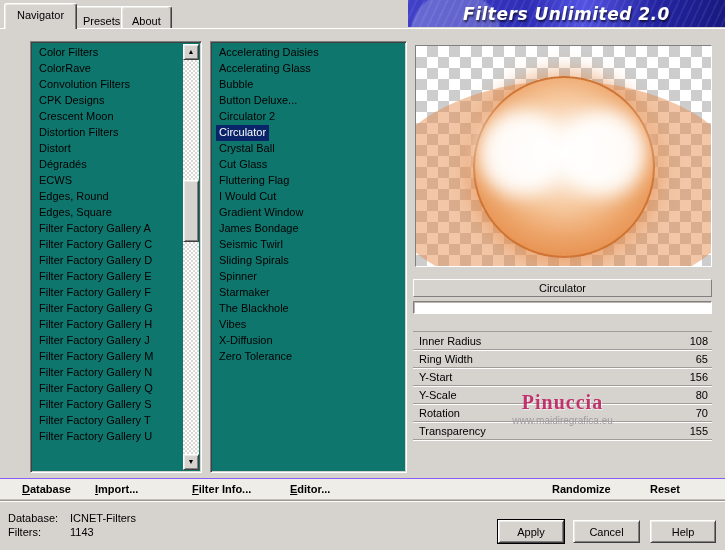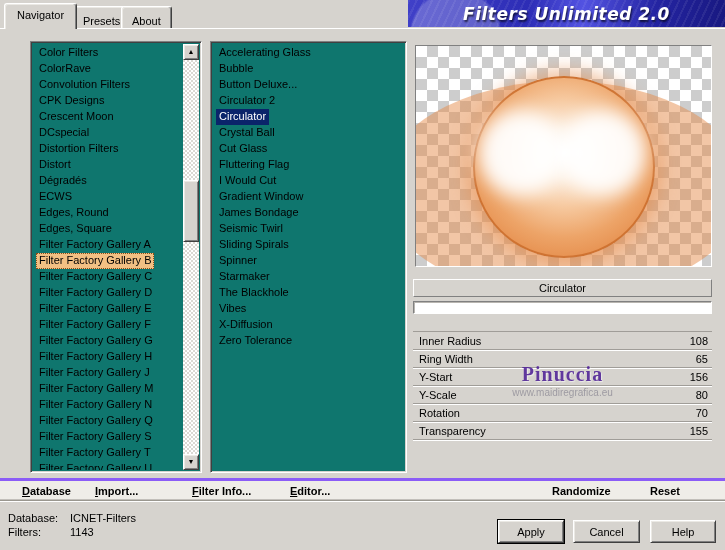--- a/index.html
+++ b/index.html
@@ -95,26 +95,26 @@
     box-shadow:inset 1px 1px 0 #b8b5b0;
   }
   .params{position:absolute; left:3px; top:302px; width:299px; border-top:1px solid #a09d98;}
   .param-row{
     height:18px; display:flex; justify-content:space-between; align-items:center;
     padding:0 4px 0 6px; border-bottom:1px solid #a09d98; box-shadow:0 1px 0 #fff;
   }
   .watermark{position:absolute; left:0; top:334px; width:305px; text-align:center;
     pointer-events:none; z-index:5;}
   .wm1{font-family:"Liberation Serif",serif; font-weight:bold; font-size:20px;
-    color:#4c1d95; opacity:.85; letter-spacing:1px; text-shadow:1px 1px 1px rgba(255,255,255,.7);}
+    color:#be185d; opacity:.85; letter-spacing:1px; text-shadow:1px 1px 1px rgba(255,255,255,.7);margin-top:28px;}
   .wm2{font-size:10px; color:#9b98a0; opacity:.95; margin-top:1px;}
   
   .toolbar{
     position:absolute; left:0; top:478px; width:725px; height:22px;
-    background:#efede8; border-top:3px solid #8b5cf6; box-shadow:inset 0 -1px 0 #c2bfba;
+    background:#efede8; border-top:1px solid #8b5cf6; box-shadow:inset 0 -1px 0 #c2bfba;
   }
   .tb-item{position:absolute; top:0; line-height:21px; font-weight:bold;}
   
   .statusbar{
     position:absolute; left:0; top:500px; width:725px; height:50px;
     border-top:1px solid #9a978f; box-shadow:inset 0 1px 0 #fff;
   }
   .st-label,.st-value{position:absolute; line-height:12px;}
   .btn{
     position:absolute; top:19px; height:23px; background:#d6d3ce;
@@ -158,45 +158,39 @@
           <div class="row">
             <span class="row-label">Convolution Filters</span>
           </div>
           <div class="row">
             <span class="row-label">CPK Designs</span>
           </div>
           <div class="row">
             <span class="row-label">Crescent Moon</span>
           </div>
           <div class="row">
-            <span class="row-label">DCspecial</span>
-          </div>
-          <div class="row">
             <span class="row-label">Distortion Filters</span>
           </div>
           <div class="row">
             <span class="row-label">Distort</span>
           </div>
           <div class="row">
             <span class="row-label">Dégradés</span>
           </div>
           <div class="row">
             <span class="row-label">ECWS</span>
           </div>
           <div class="row">
             <span class="row-label">Edges, Round</span>
           </div>
           <div class="row">
             <span class="row-label">Edges, Square</span>
           </div>
           <div class="row">
             <span class="row-label">Filter Factory Gallery A</span>
-          </div>
-          <div class="row">
-            <span class="row-label sel-cat">Filter Factory Gallery B</span>
           </div>
           <div class="row">
             <span class="row-label">Filter Factory Gallery C</span>
           </div>
           <div class="row">
             <span class="row-label">Filter Factory Gallery D</span>
           </div>
           <div class="row">
             <span class="row-label">Filter Factory Gallery E</span>
           </div>
@@ -236,20 +230,23 @@
         <div class="sb-track">
           <div class="sb-thumb"></div>
         </div>
         <div class="sb-btn sb-down">▼</div>
       </div>
     </div>
 
     <div class="listbox filt-box">
       <div class="list-inner" id="filter-list">
 
+      <div class="row">
+            <span class="row-label">Accelerating Daisies</span>
+          </div>
           <div class="row">
             <span class="row-label">Accelerating Glass</span>
           </div>
           <div class="row">
             <span class="row-label">Bubble</span>
           </div>
           <div class="row">
             <span class="row-label">Button Deluxe...</span>
           </div>
           <div class="row">

